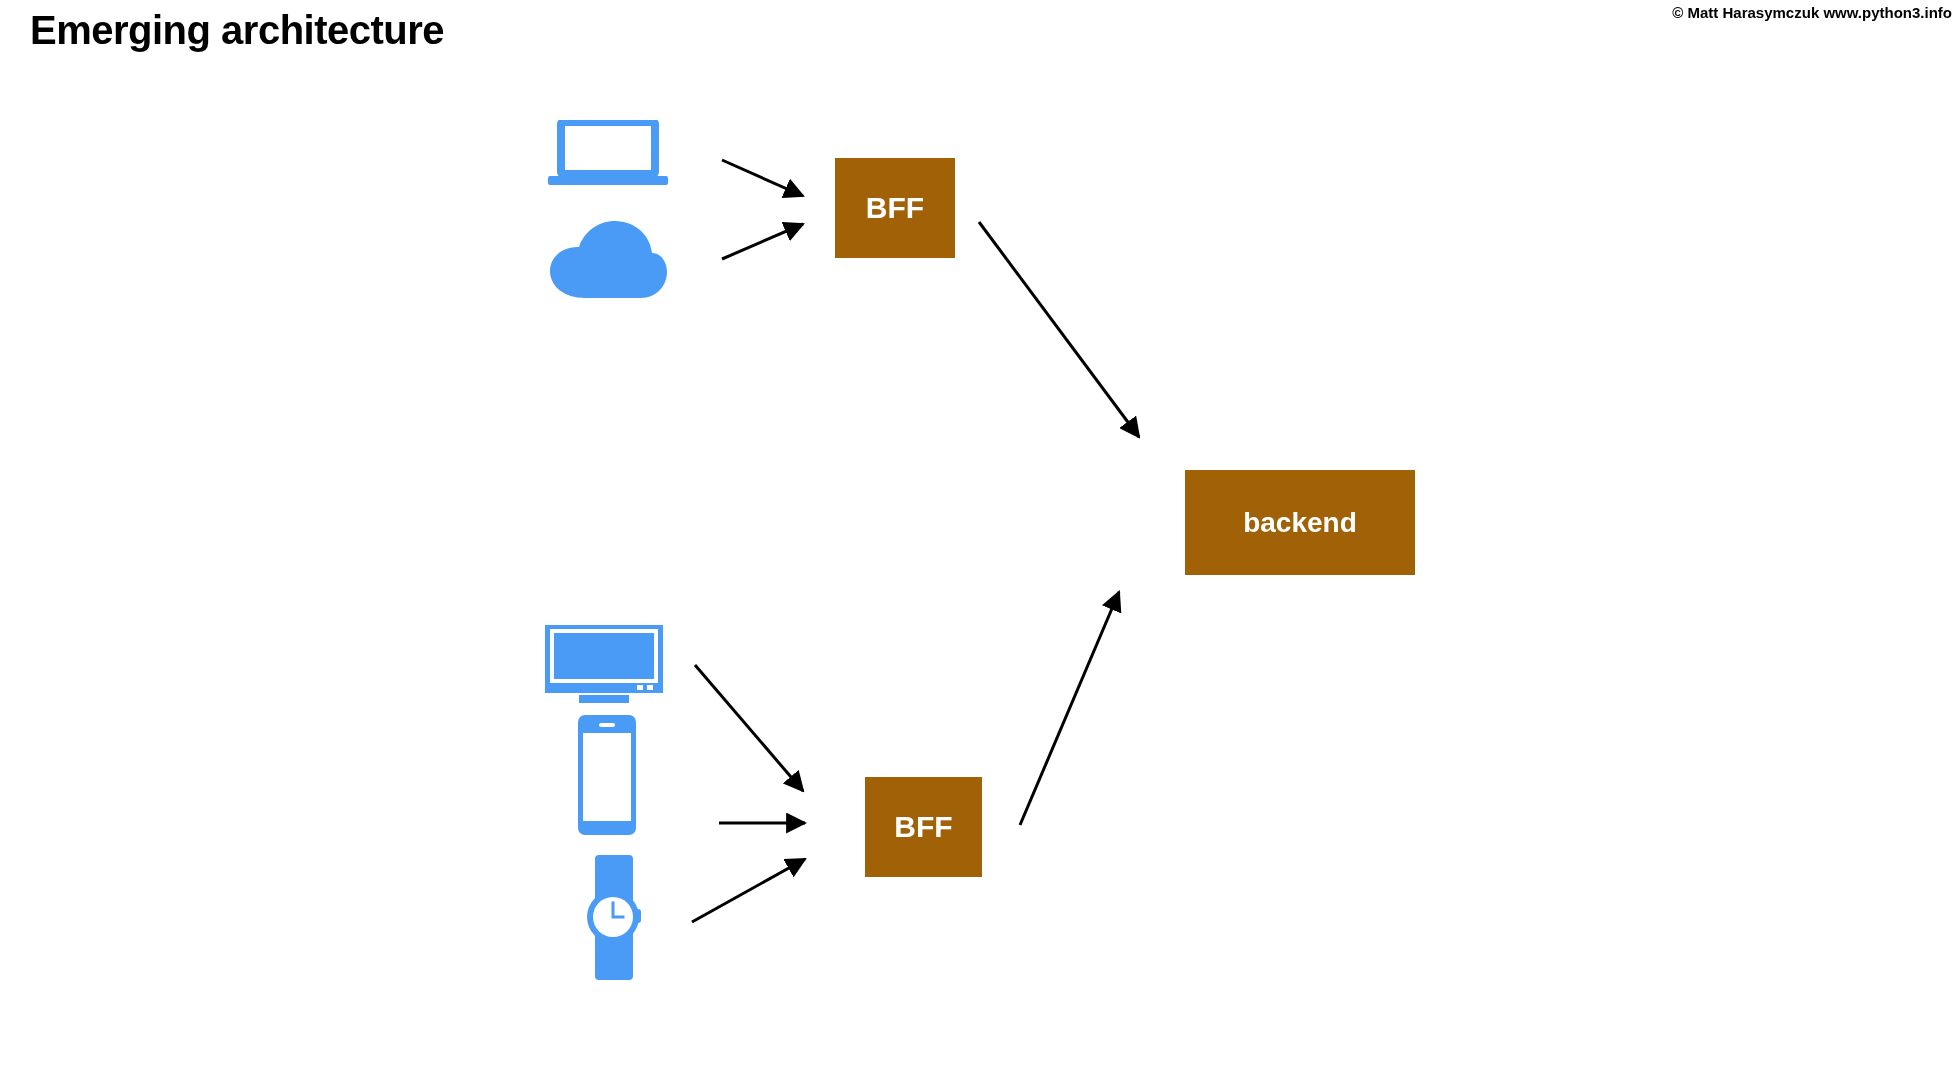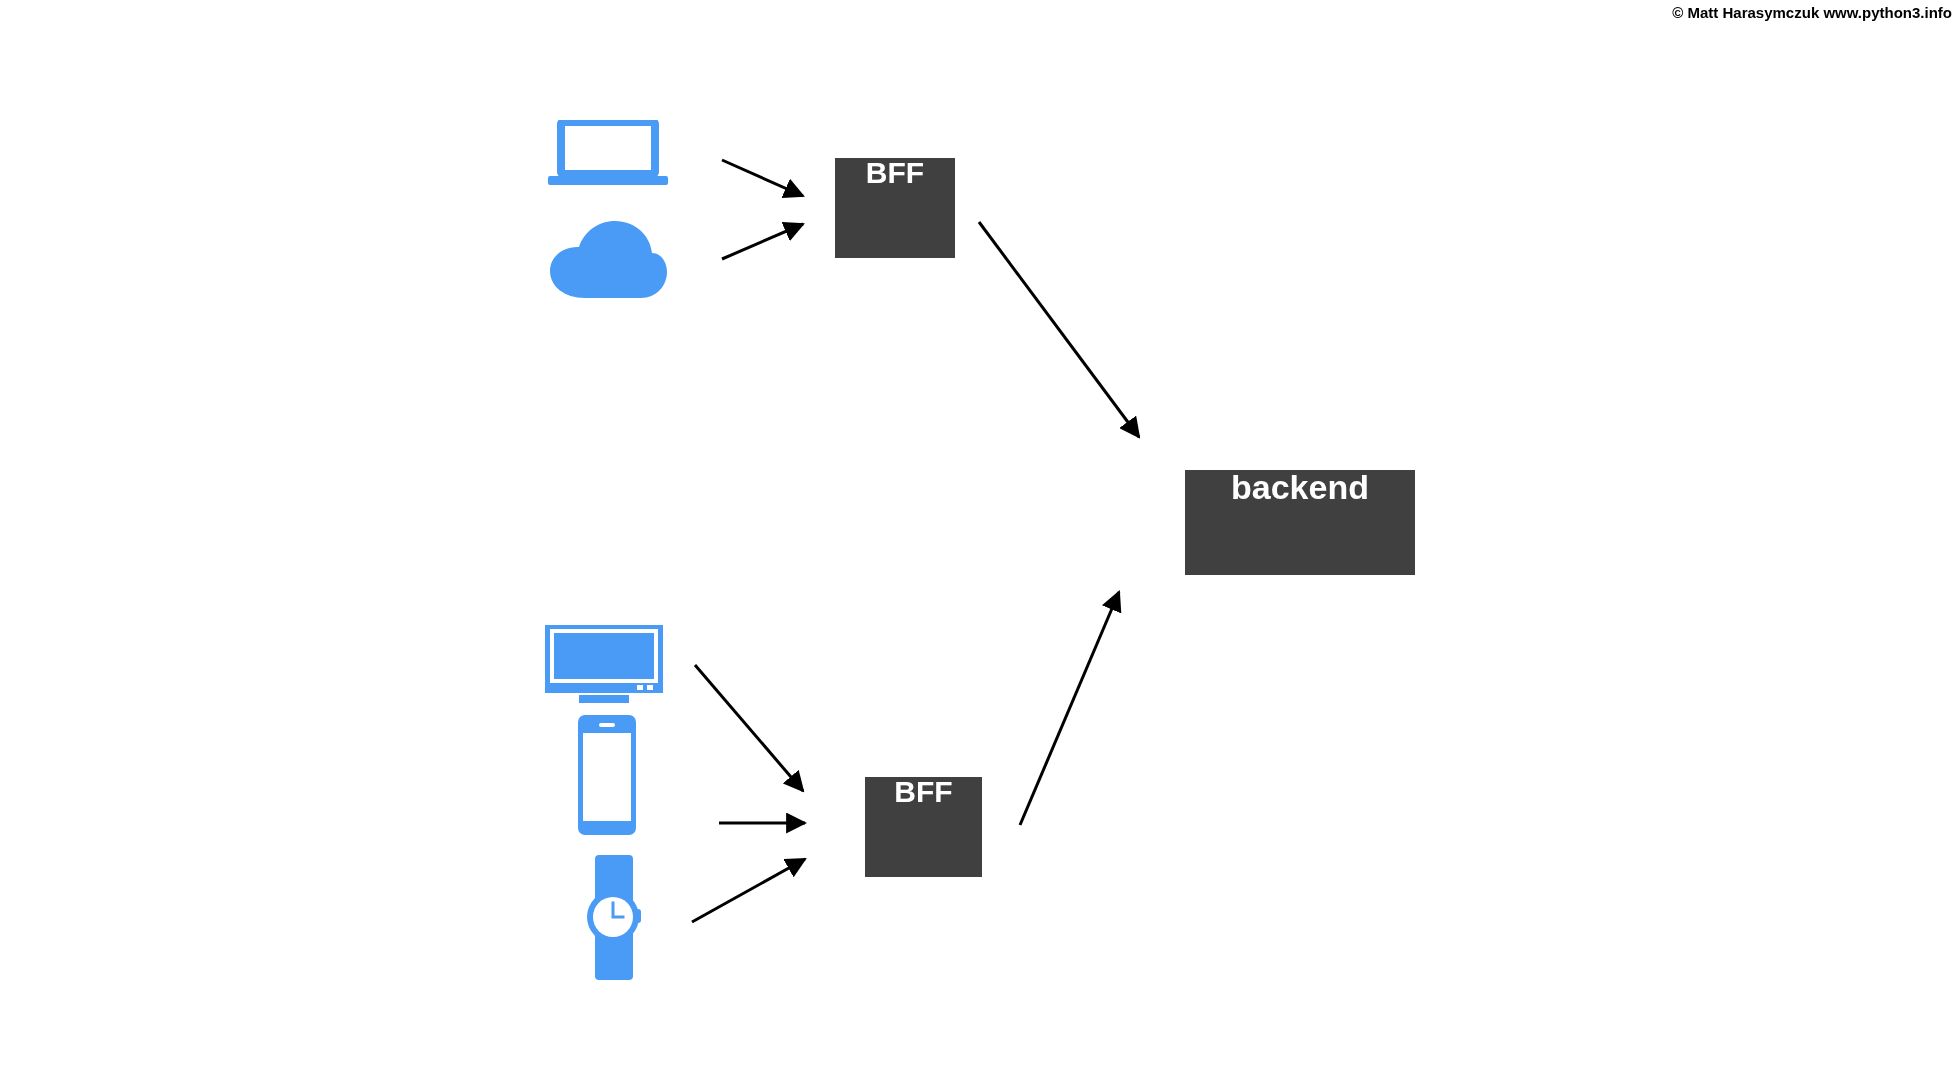--- a/index.html
+++ b/index.html
@@ -38,36 +38,36 @@
     top: 4px;
     font-size: 15px;
     font-weight: bold;
     color: #000000;
     white-space: nowrap;
     text-align: right;
   }
   
   .svc-box {
     position: absolute;
-    background: #404040;
+    background: #a16207;
     display: flex;
-    align-items: flex-start;
+    align-items: center;
     justify-content: center;
   }
   .svc-label {
     color: #ffffff;
     font-weight: bold;
     font-size: 30px;
     line-height: 1;
     white-space: nowrap;
   }
   #box-bff-top   { left: 835px;  top: 158px; width: 120px; height: 100px; }
   #box-bff-bottom{ left: 865px;  top: 777px; width: 117px; height: 100px; }
   #box-backend   { left: 1185px; top: 470px; width: 230px; height: 105px; }
-  #box-backend .svc-label { font-size: 34px; }
+  #box-backend .svc-label { font-size: 28px; }
 
   
   .icon-wrap { position: absolute; }
   #icon-laptop     { left: 548px; top: 120px;  width: 120px; height: 70px;  }
   #icon-cloud      { left: 548px; top: 220px;  width: 120px; height: 80px;  }
   #icon-tv         { left: 545px; top: 625px;  width: 118px; height: 78px;  }
   #icon-phone      { left: 578px; top: 715px;  width: 58px;  height: 120px; }
   #icon-smartwatch { left: 585px; top: 855px;  width: 58px;  height: 125px; }
 
   .icon-wrap svg { display: block; width: 100%; height: 100%; }
@@ -79,20 +79,21 @@
     width: 1960px;
     height: 1080px;
     pointer-events: none;
   }
 </style>
 </head>
 <body>
 
 <div id="slide">
 
+  <div id="page-title">Emerging architecture</div>
 
   <div id="credit">© Matt Harasymczuk www.python3.info</div>
 
   <svg id="arrow-layer" viewBox="0 0 1960 1080" xmlns="http://www.w3.org/2000/svg">
     <defs>
       <marker id="ah" viewBox="0 0 10 10" refX="9" refY="5" markerWidth="7" markerHeight="7" orient="auto-start-reverse">
         <path d="M 0 0 L 10 5 L 0 10 z" fill="#000000"></path>
       </marker>
     </defs>
 

